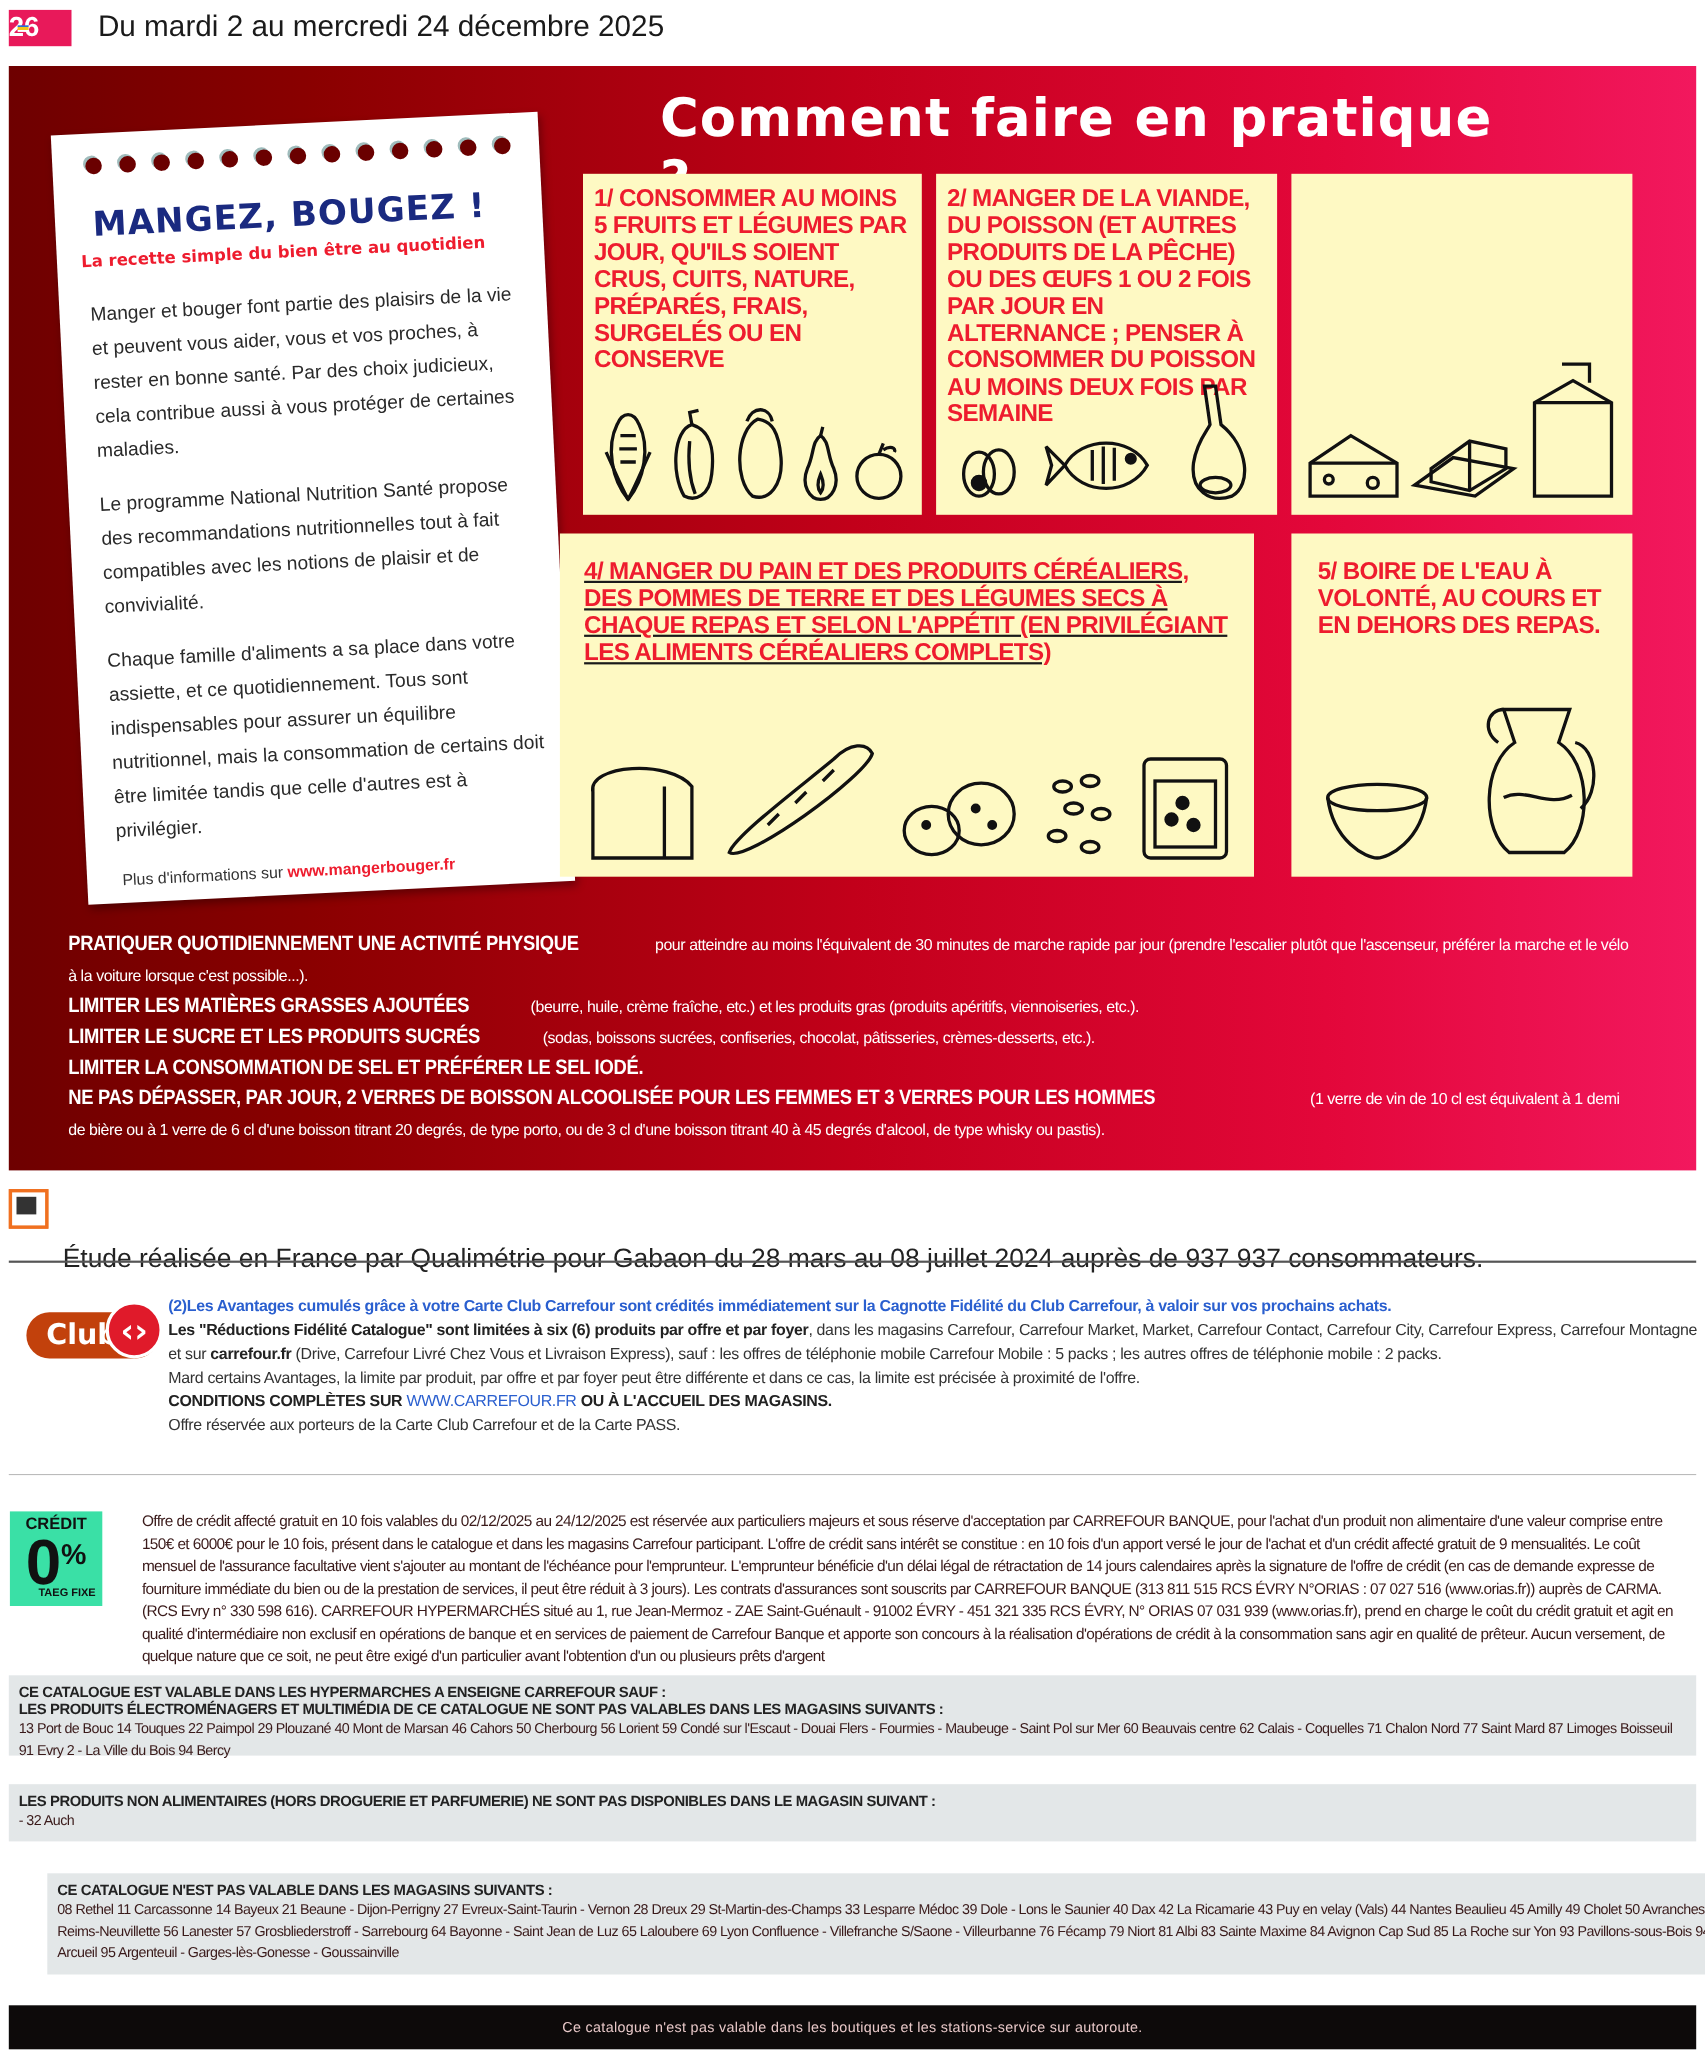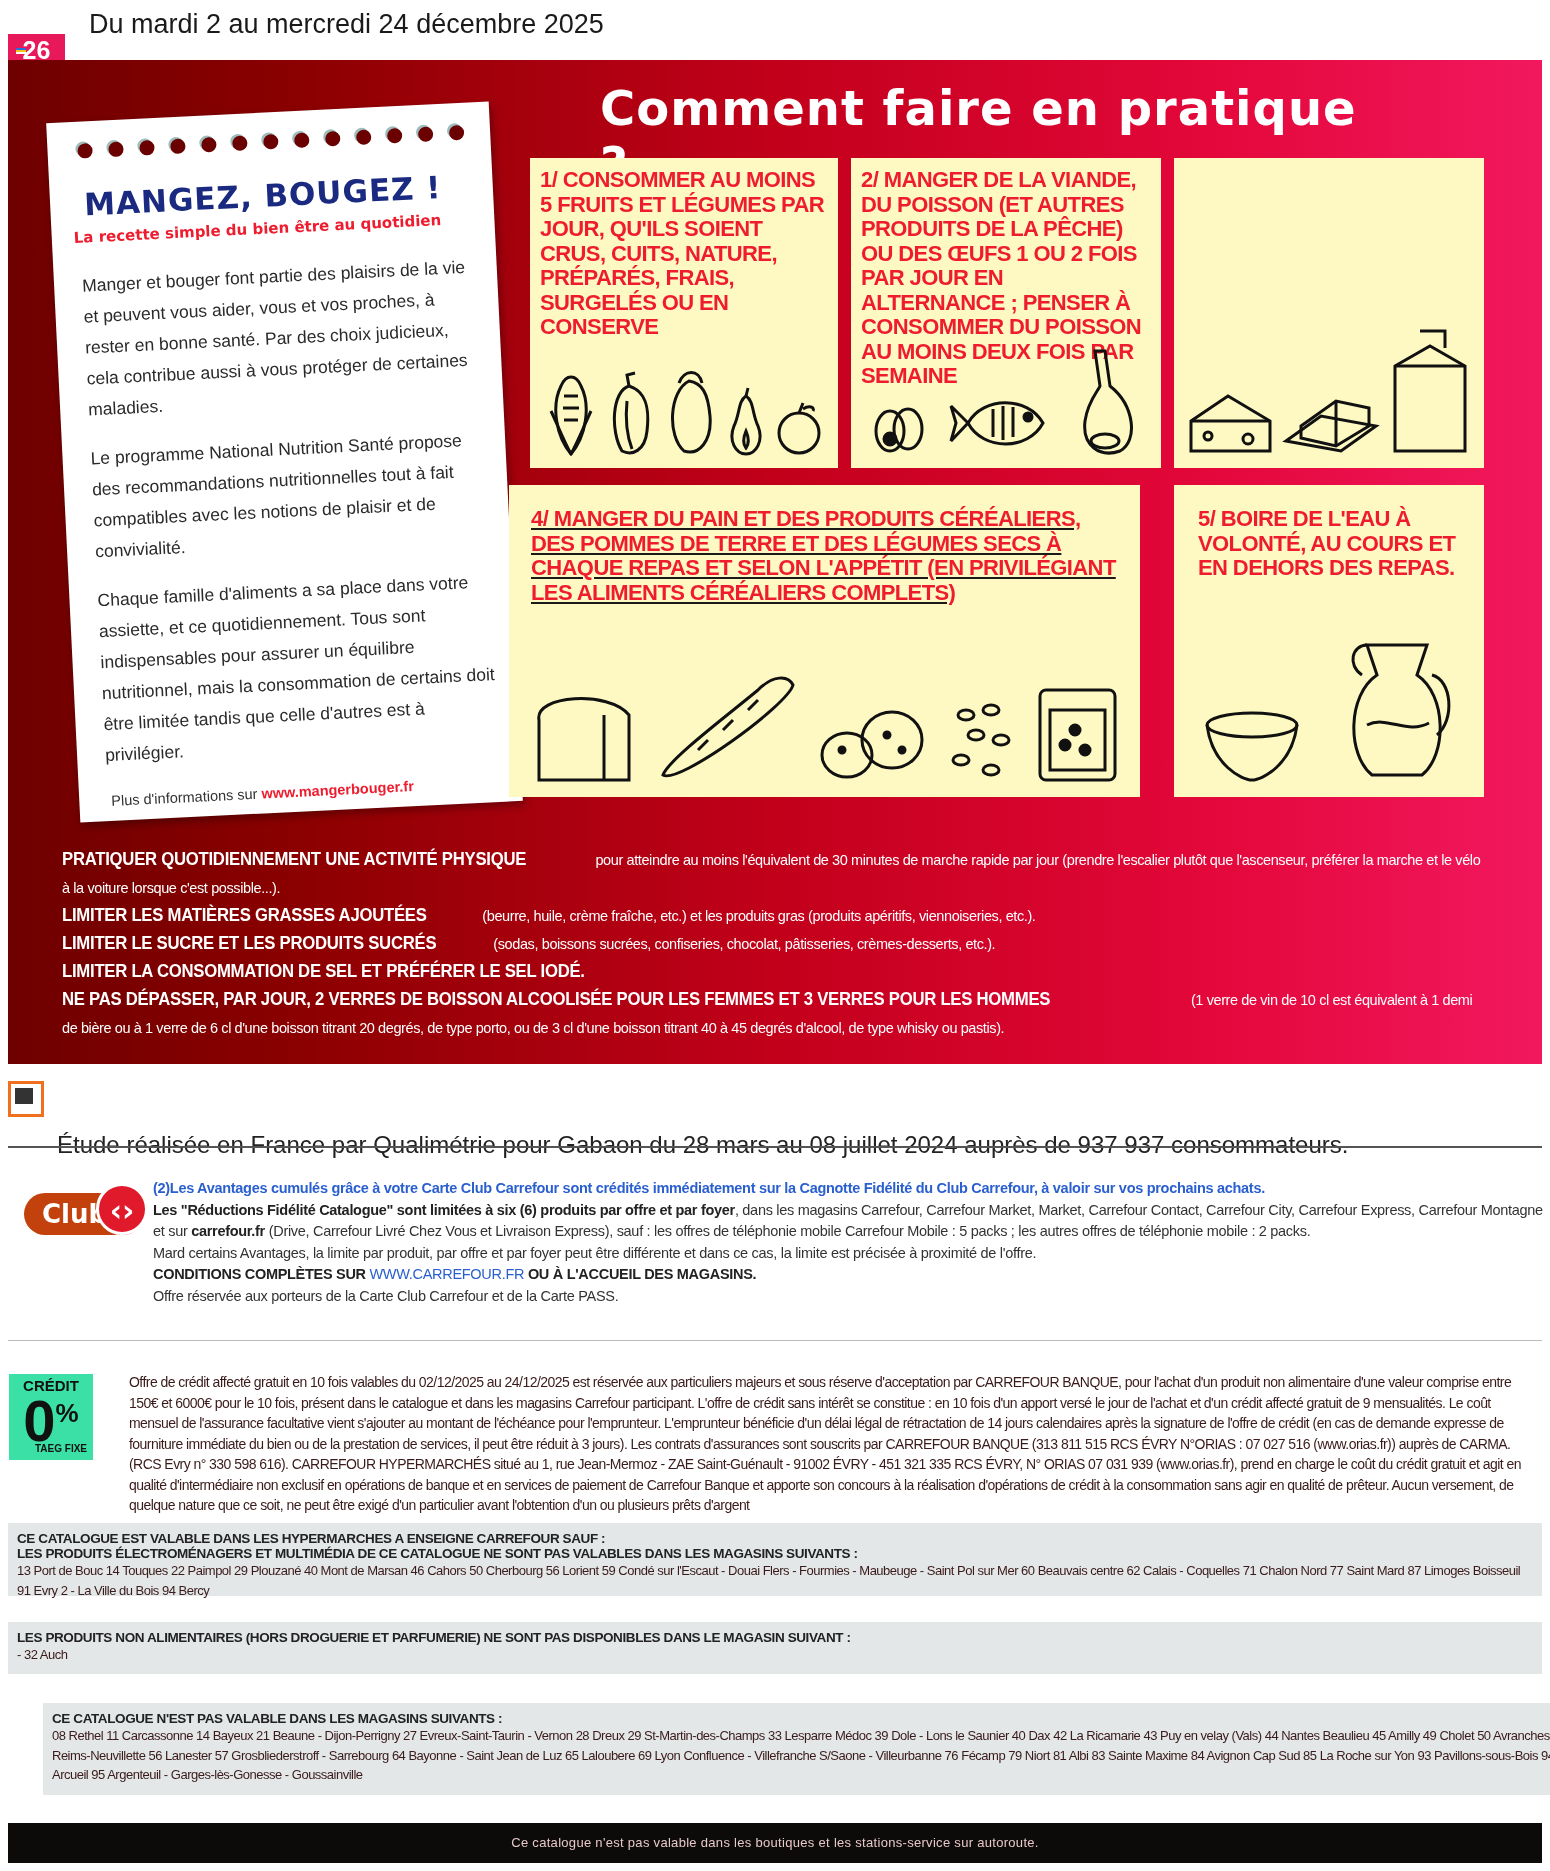--- a/index.html
+++ b/index.html
@@ -1,20 +1,20 @@
 <!DOCTYPE html>
 <html><head>
 <meta charset="utf-8">
 <style>
   * { box-sizing: border-box; margin: 0; padding: 0; }
   html, body { width: 1550px; height: 1871px; background: #ffffff; overflow: hidden; }
   body { position: relative; font-family: "Liberation Sans", sans-serif; color: #1a1a1a; }
 
   
-  .page-num { position: absolute; left: 8px; top: 9px; width: 57px; height: 33px; background: #e8195a; color: #fff; font: bold 25px "Liberation Sans", sans-serif; text-align: center; line-height: 33px; margin-top: 25px; }
+  .page-num { position: absolute; left: 8px; top: 9px; width: 57px; height: 33px; background: #e8195a; color: #fff; font: bold 25px "Liberation Sans", sans-serif; text-align: left; line-height: 33px; }
   .page-num .flag { position:absolute; left:8px; top:14px; width:10px; height:6px; background: linear-gradient(#2a6fd6 0 33%, #f2c41a 33% 66%, #fff 66%); }
   .date-title { position: absolute; left: 89px; top: 6px; font-size: 27px; color: #1a1a1a; line-height: 36px; }
 
   
   .red-panel { position: absolute; left: 8px; top: 60px; width: 1534px; height: 1004px; background: linear-gradient(90deg, #6e0000 0%, #8a0000 18%, #c2001a 50%, #e3073a 78%, #f2185e 100%); }
   .panel-title { position: absolute; left: 600px; top: 80px; width: 800px; color: #fff; font: bold 48px "DejaVu Sans", sans-serif; letter-spacing: 1px; }
 
   
   .notepad { position: absolute; left: 63px; top: 112px; width: 443px; height: 700px; background: #fff; transform: rotate(-2.8deg); transform-origin: 50% 50%; box-shadow: 2px 4px 8px rgba(0,0,0,.35); padding: 22px 22px; }
   .rings { display:flex; gap: 16px; padding-left: 8px; margin-top: 0px; }

